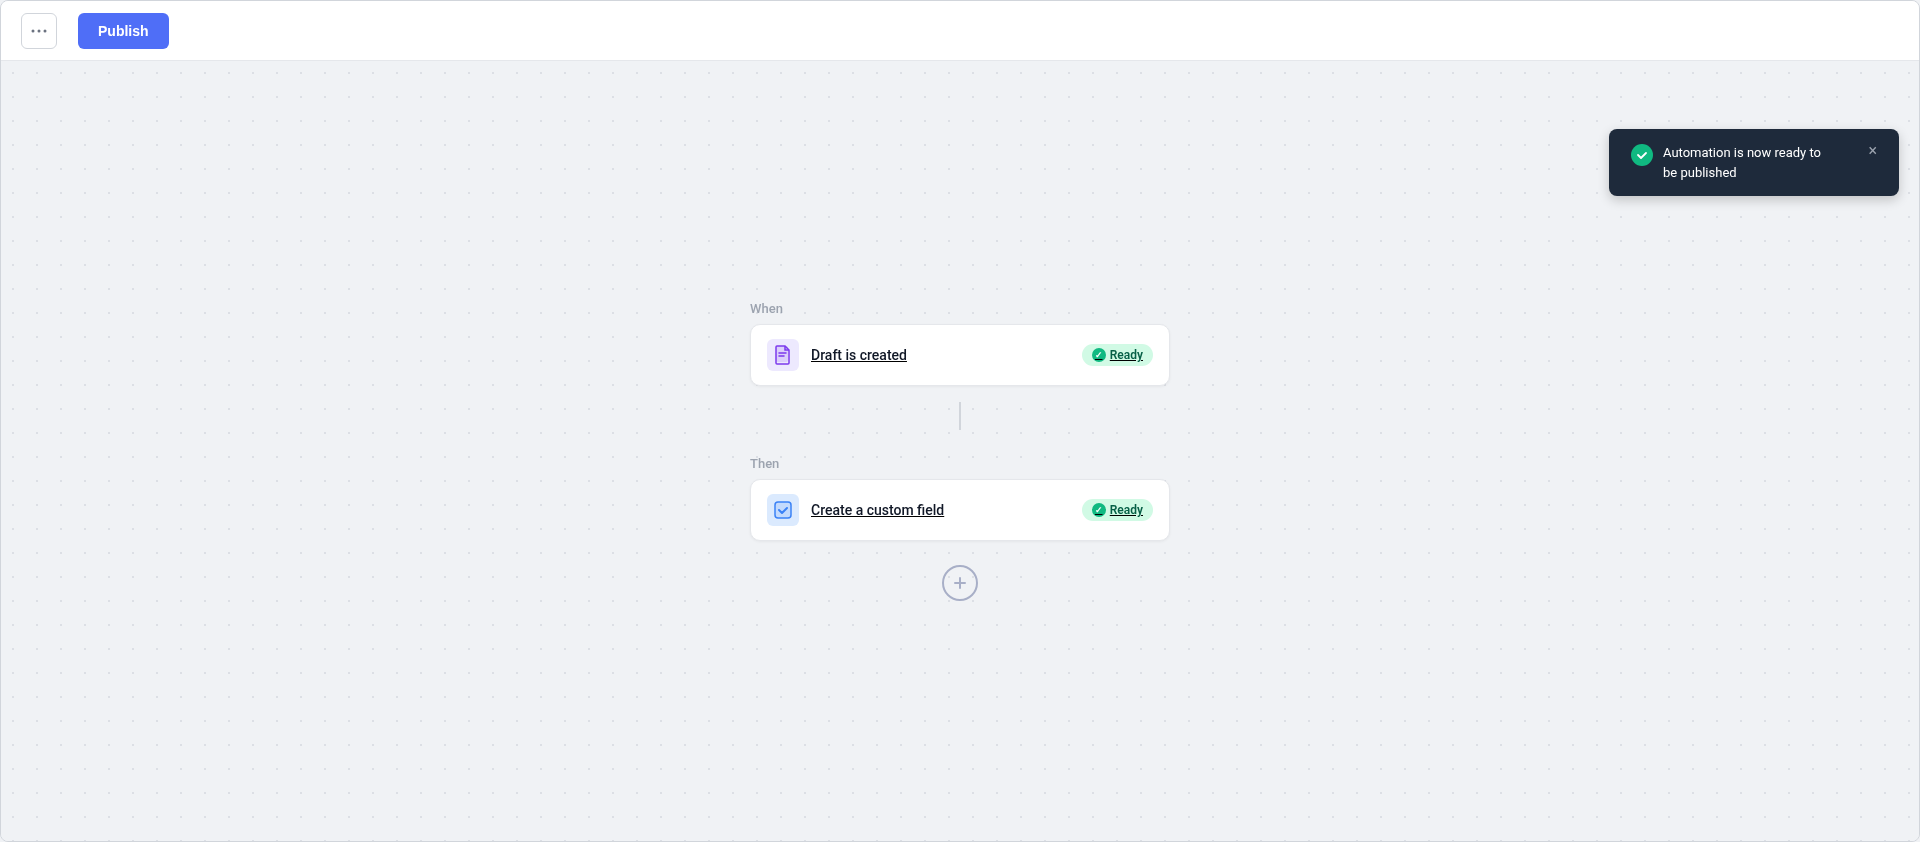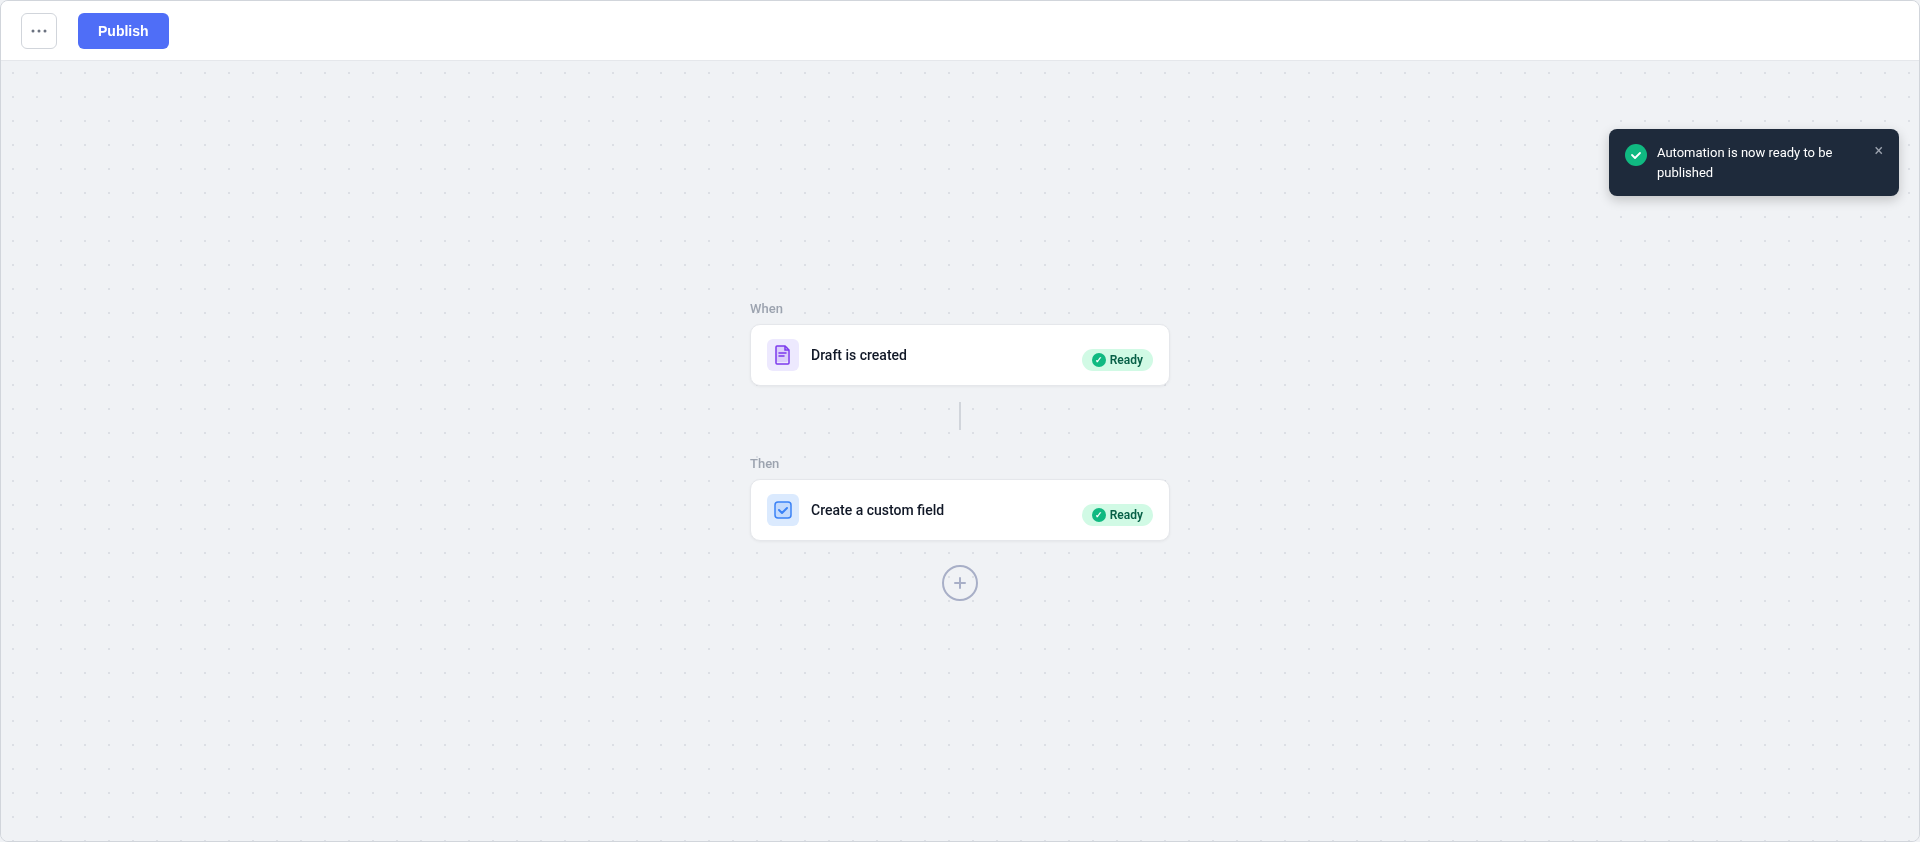--- a/index.html
+++ b/index.html
@@ -131,24 +131,25 @@
       margin-bottom: 8px;
     }
 
     
     .card {
       background: #ffffff;
       border: 1px solid #e5e7eb;
       border-radius: 10px;
       padding: 14px 16px;
       display: flex;
-      align-items: flex-end;
+      align-items: center;
       justify-content: space-between;
       box-shadow: 0 1px 3px rgba(0,0,0,0.05);
       cursor: pointer;
+      text-decoration: underline;
     }
     .card-left {
       display: flex;
       align-items: center;
       gap: 12px;
     }
     .card-icon {
       width: 32px;
       height: 32px;
       display: flex;
@@ -214,21 +215,21 @@
     }
 
     
     .toast {
       position: absolute;
       top: 68px;
       right: 20px;
       background: #1e2a3b;
       color: #fff;
       border-radius: 8px;
-      padding: 14px 16px;
+      padding: 14px 22px;
       width: 290px;
       display: flex;
       align-items: flex-start;
       justify-content: space-between;
       box-shadow: 0 4px 12px rgba(0,0,0,0.2);
       z-index: 100;
       gap: 32px;
     }
     .toast-left {
       display: flex;

